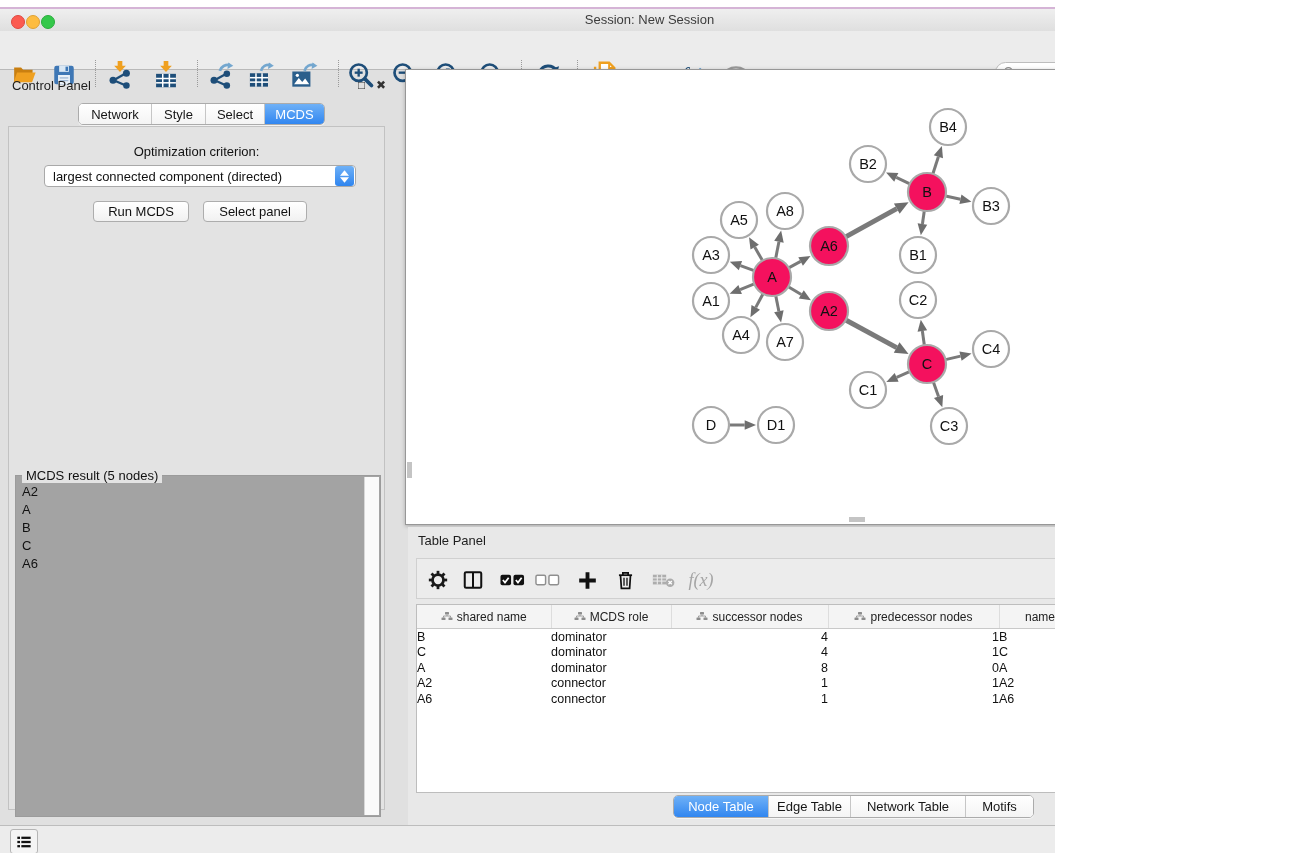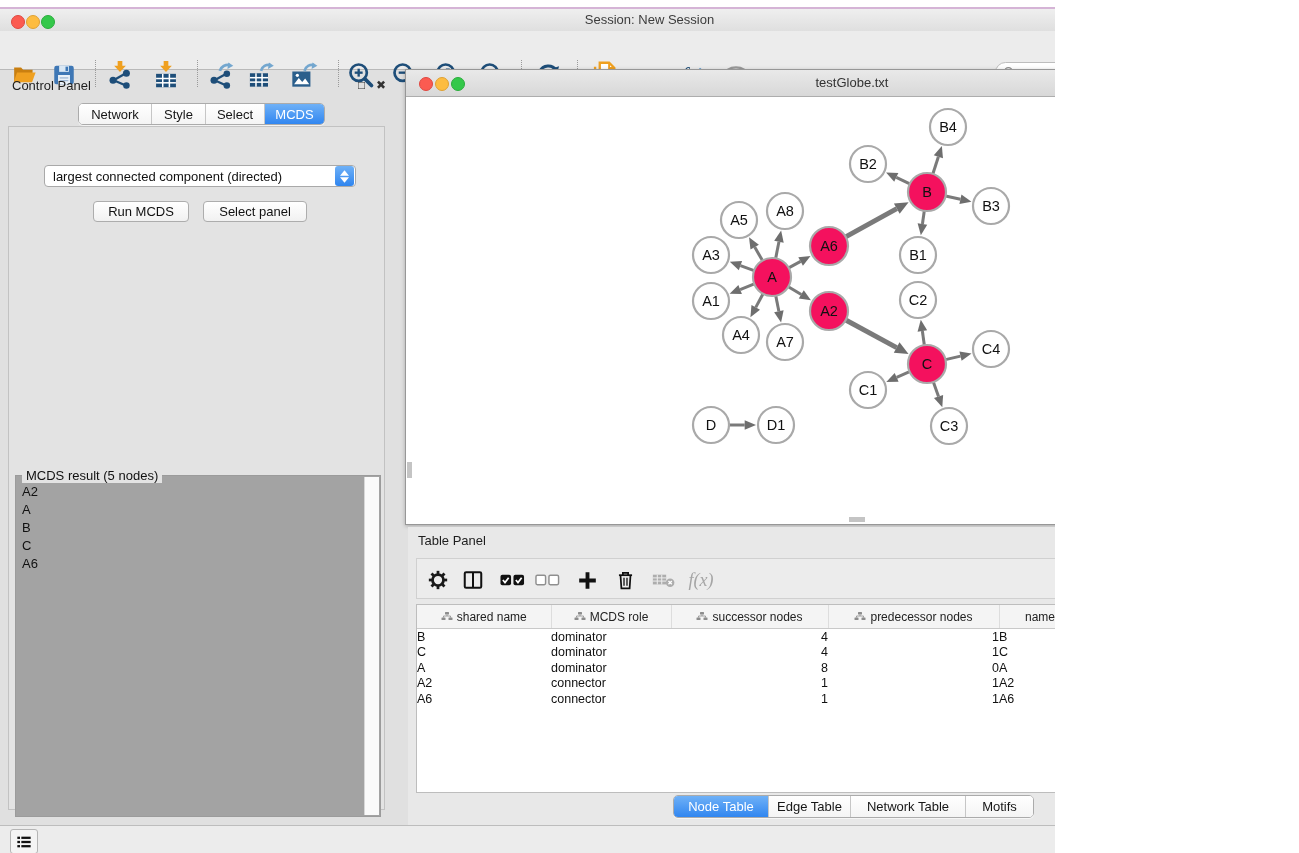--- a/index.html
+++ b/index.html
@@ -252,20 +252,21 @@
   <div class="panel-ctl" style="left:376px;top:72px;">✖</div>
 
   <div class="seg" style="left:78px;top:96px;">
     <div class="tab" style="width:72px">Network</div>
     <div class="tab" style="width:53px">Style</div>
     <div class="tab" style="width:58px">Select</div>
     <div class="tab selected" style="width:59px">MCDS</div>
   </div>
 
   <div class="cp-content">
+    <div class="opt-label">Optimization criterion:</div>
     <div class="dropdown">
       <div class="val">largest connected component (directed)</div>
       <div class="stepper">
         <svg width="9" height="6" viewBox="0 0 10 6">
             <polygon points="5,0 10,6 0,6" fill="#fff"></polygon>
           </svg>
         <svg width="9" height="6" viewBox="0 0 10 6">
             <polygon points="0,0 10,0 5,6" fill="#fff"></polygon>
           </svg>
       </div>
@@ -280,26 +281,20 @@
           <div class="result-item">A</div>
           <div class="result-item">B</div>
           <div class="result-item">C</div>
           <div class="result-item">A6</div>
         </div>
       <div class="result-scroll"></div>
     </div>
   </div>
 
   <div class="net-win">
-    <div class="net-title">
-      <div class="tl r" style="left:13px;top:7px"></div>
-      <div class="tl y" style="left:29px;top:7px"></div>
-      <div class="tl g" style="left:45px;top:7px"></div>
-      <div class="title">testGlobe.txt</div>
-    </div>
     <div class="net-canvas">
       <svg width="892" height="428" style="font-family:'Liberation Sans','DejaVu Sans',sans-serif;">
           <line x1="356.48031085970763" y1="164.5569005758586" x2="348.6824352679553" y2="151.08784273555926" stroke="#7A7A7A" stroke-width="3"></line>
           <polygon points="343.0207254108341,141.30852570962253 352.87975275253876,148.657816823432 344.4851177833719,153.51786864768653" fill="#6E6E6E"></polygon>
           <line x1="369.671873082461" y1="162.35818281212107" x2="372.95107223784055" y2="145.70994094634793" stroke="#7A7A7A" stroke-width="3"></line>
           <polygon points="375.1348704395147,134.6229654609252 377.7096413621149,146.6472348647656 368.1925031135662,144.77264702793025" fill="#6E6E6E"></polygon>
           <line x1="348.1268773384672" y1="174.5539557614144" x2="334.4436178582093" y2="169.61900971935418" stroke="#7A7A7A" stroke-width="3"></line>
           <polygon points="323.81381332792927,165.78530972482696 336.0890554664798,165.05665998733133 332.79818024993875,174.18135945137703" fill="#6E6E6E"></polygon>
           <line x1="348.3192469177497" y1="187.95636186842634" x2="334.12671428812814" y2="193.54030913253973" stroke="#7A7A7A" stroke-width="3"></line>
           <polygon points="323.61131903394767,197.6775138227091 332.3510113901351,189.02706426680743 335.90241718612117,198.05355399827204" fill="#6E6E6E"></polygon>

